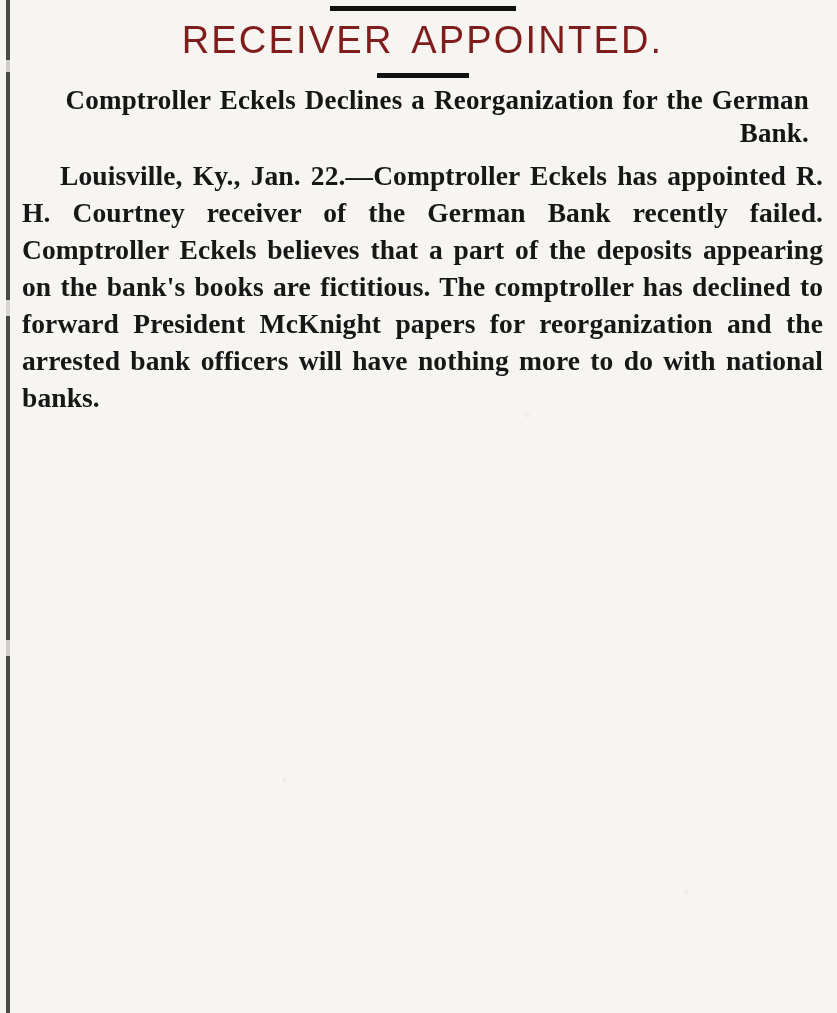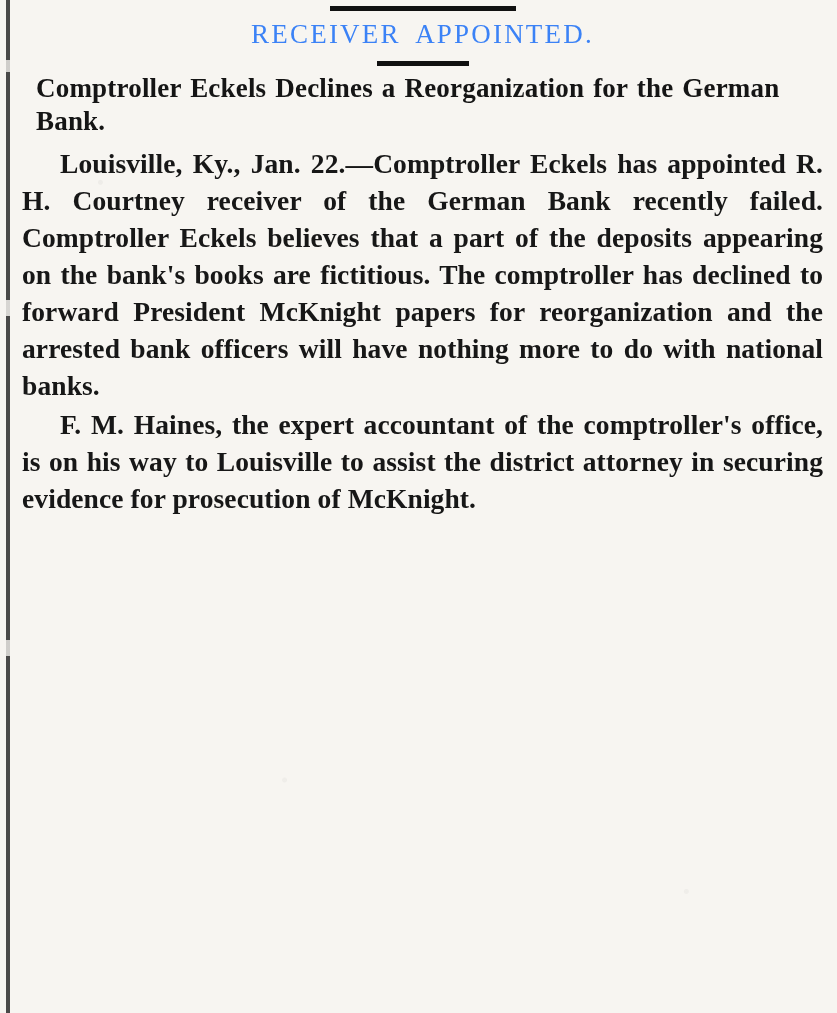--- a/index.html
+++ b/index.html
@@ -61,30 +61,30 @@
     margin: 6px auto 0 auto;
   }
   .rule-mid {
     width: 92px;
     height: 5px;
     background: #111;
     margin: 11px auto 6px auto;
   }
   .headline {
     text-align: center;
-    font-size: 27px;
+    font-size: 38px;
     letter-spacing: 2.2px;
     word-spacing: 7px;
     margin: 8px 0 0 0;
     font-weight: 400;
-    font-family: Liberation Serif, serif;
-    color: #3b82f6;
+    font-family: Liberation Sans, sans-serif;
+    color: #7f1d1d;
   }
   .subhead {
-    text-align: left;
+    text-align: right;
     font-size: 27px;
     font-weight: 700;
     line-height: 1.22;
     margin: 2px 14px 8px 14px;
     letter-spacing: .2px;
     word-spacing: 2px;
     color: #151515;
   }
   .body-text p {
     font-size: 27.5px;
@@ -113,16 +113,15 @@
   <div class="rule-top"></div>
 
   <h1 class="headline">RECEIVER APPOINTED.</h1>
 
   <div class="rule-mid"></div>
 
   <h2 class="subhead">Comptroller Eckels Declines a Reorganization for the German Bank.</h2>
 
   <div class="body-text">
     <p>Louisville, Ky., Jan. 22.—Comptroller Eckels has appointed R. H. Courtney receiver of the German Bank recently failed. Comptroller Eckels believes that a part of the deposits appearing on the bank's books are fictitious. The comptroller has declined to forward President McKnight papers for reorganization and the arrested bank officers will have nothing more to do with national banks.</p>
-    <p>F. M. Haines, the expert accountant of the comptroller's office, is on his way to Louisville to assist the district attorney in securing evidence for prosecution of McKnight.</p>
   </div>
 
 </div>
 
 </body></html>

